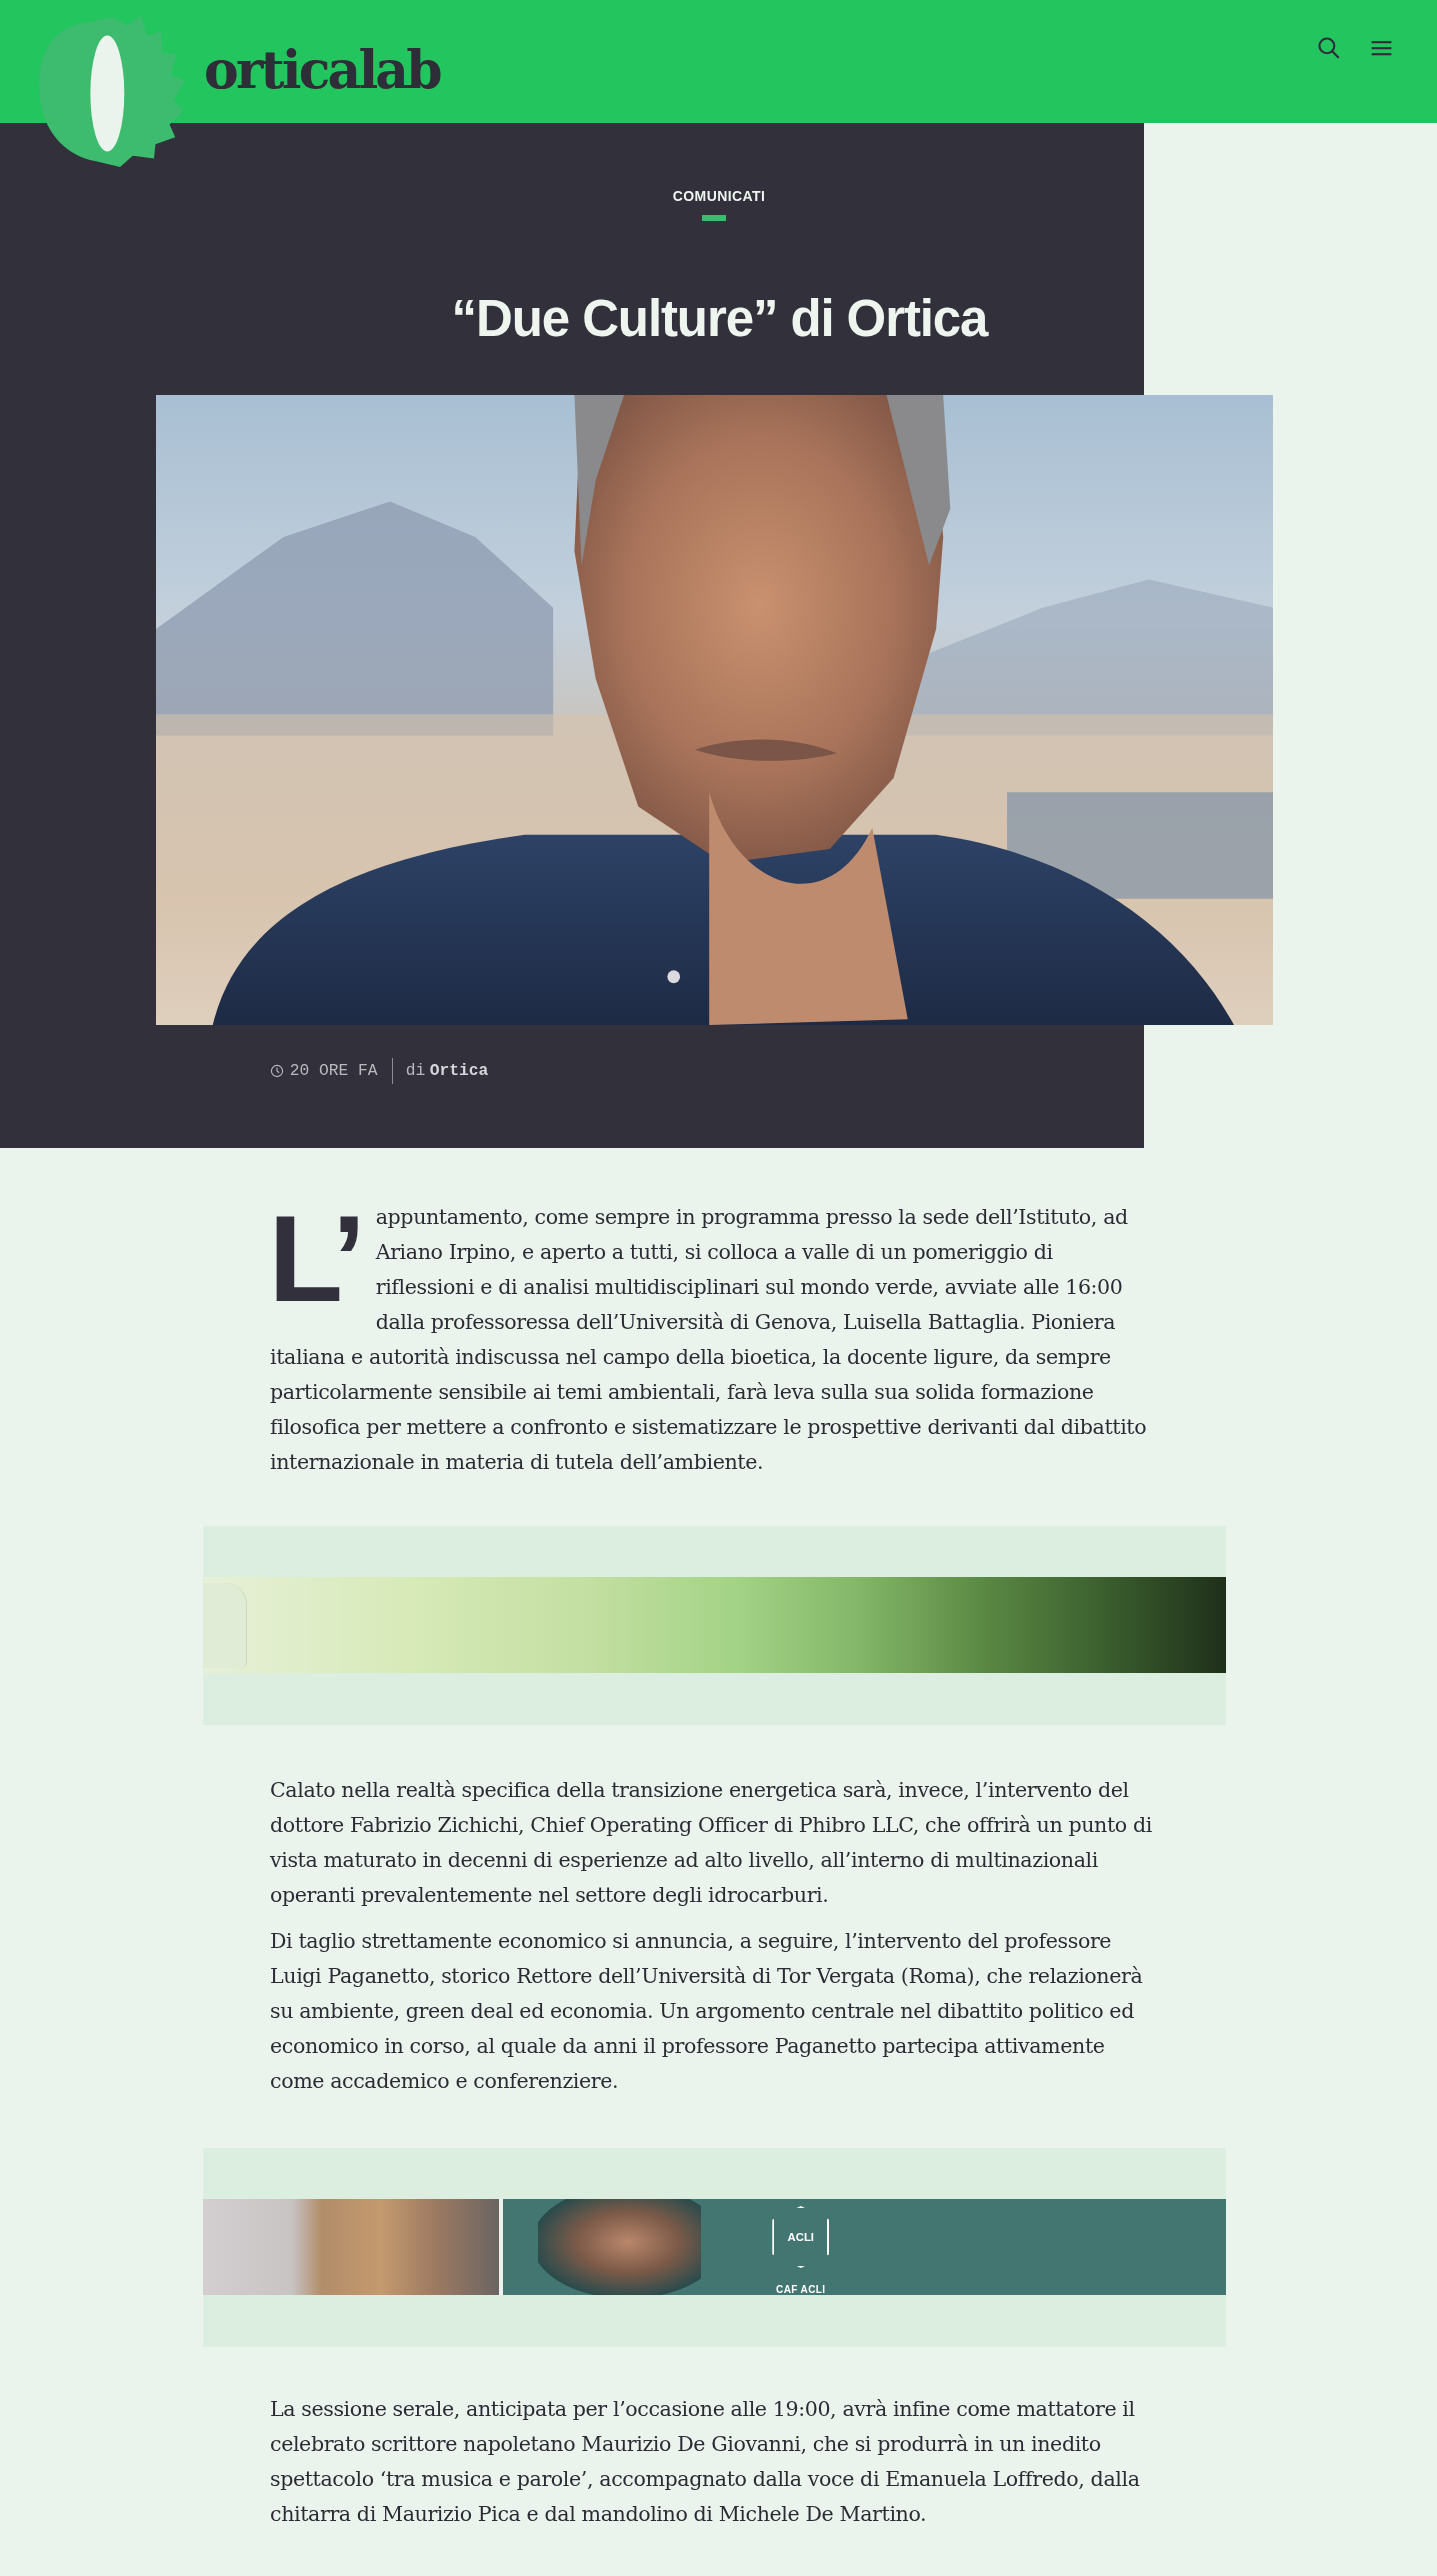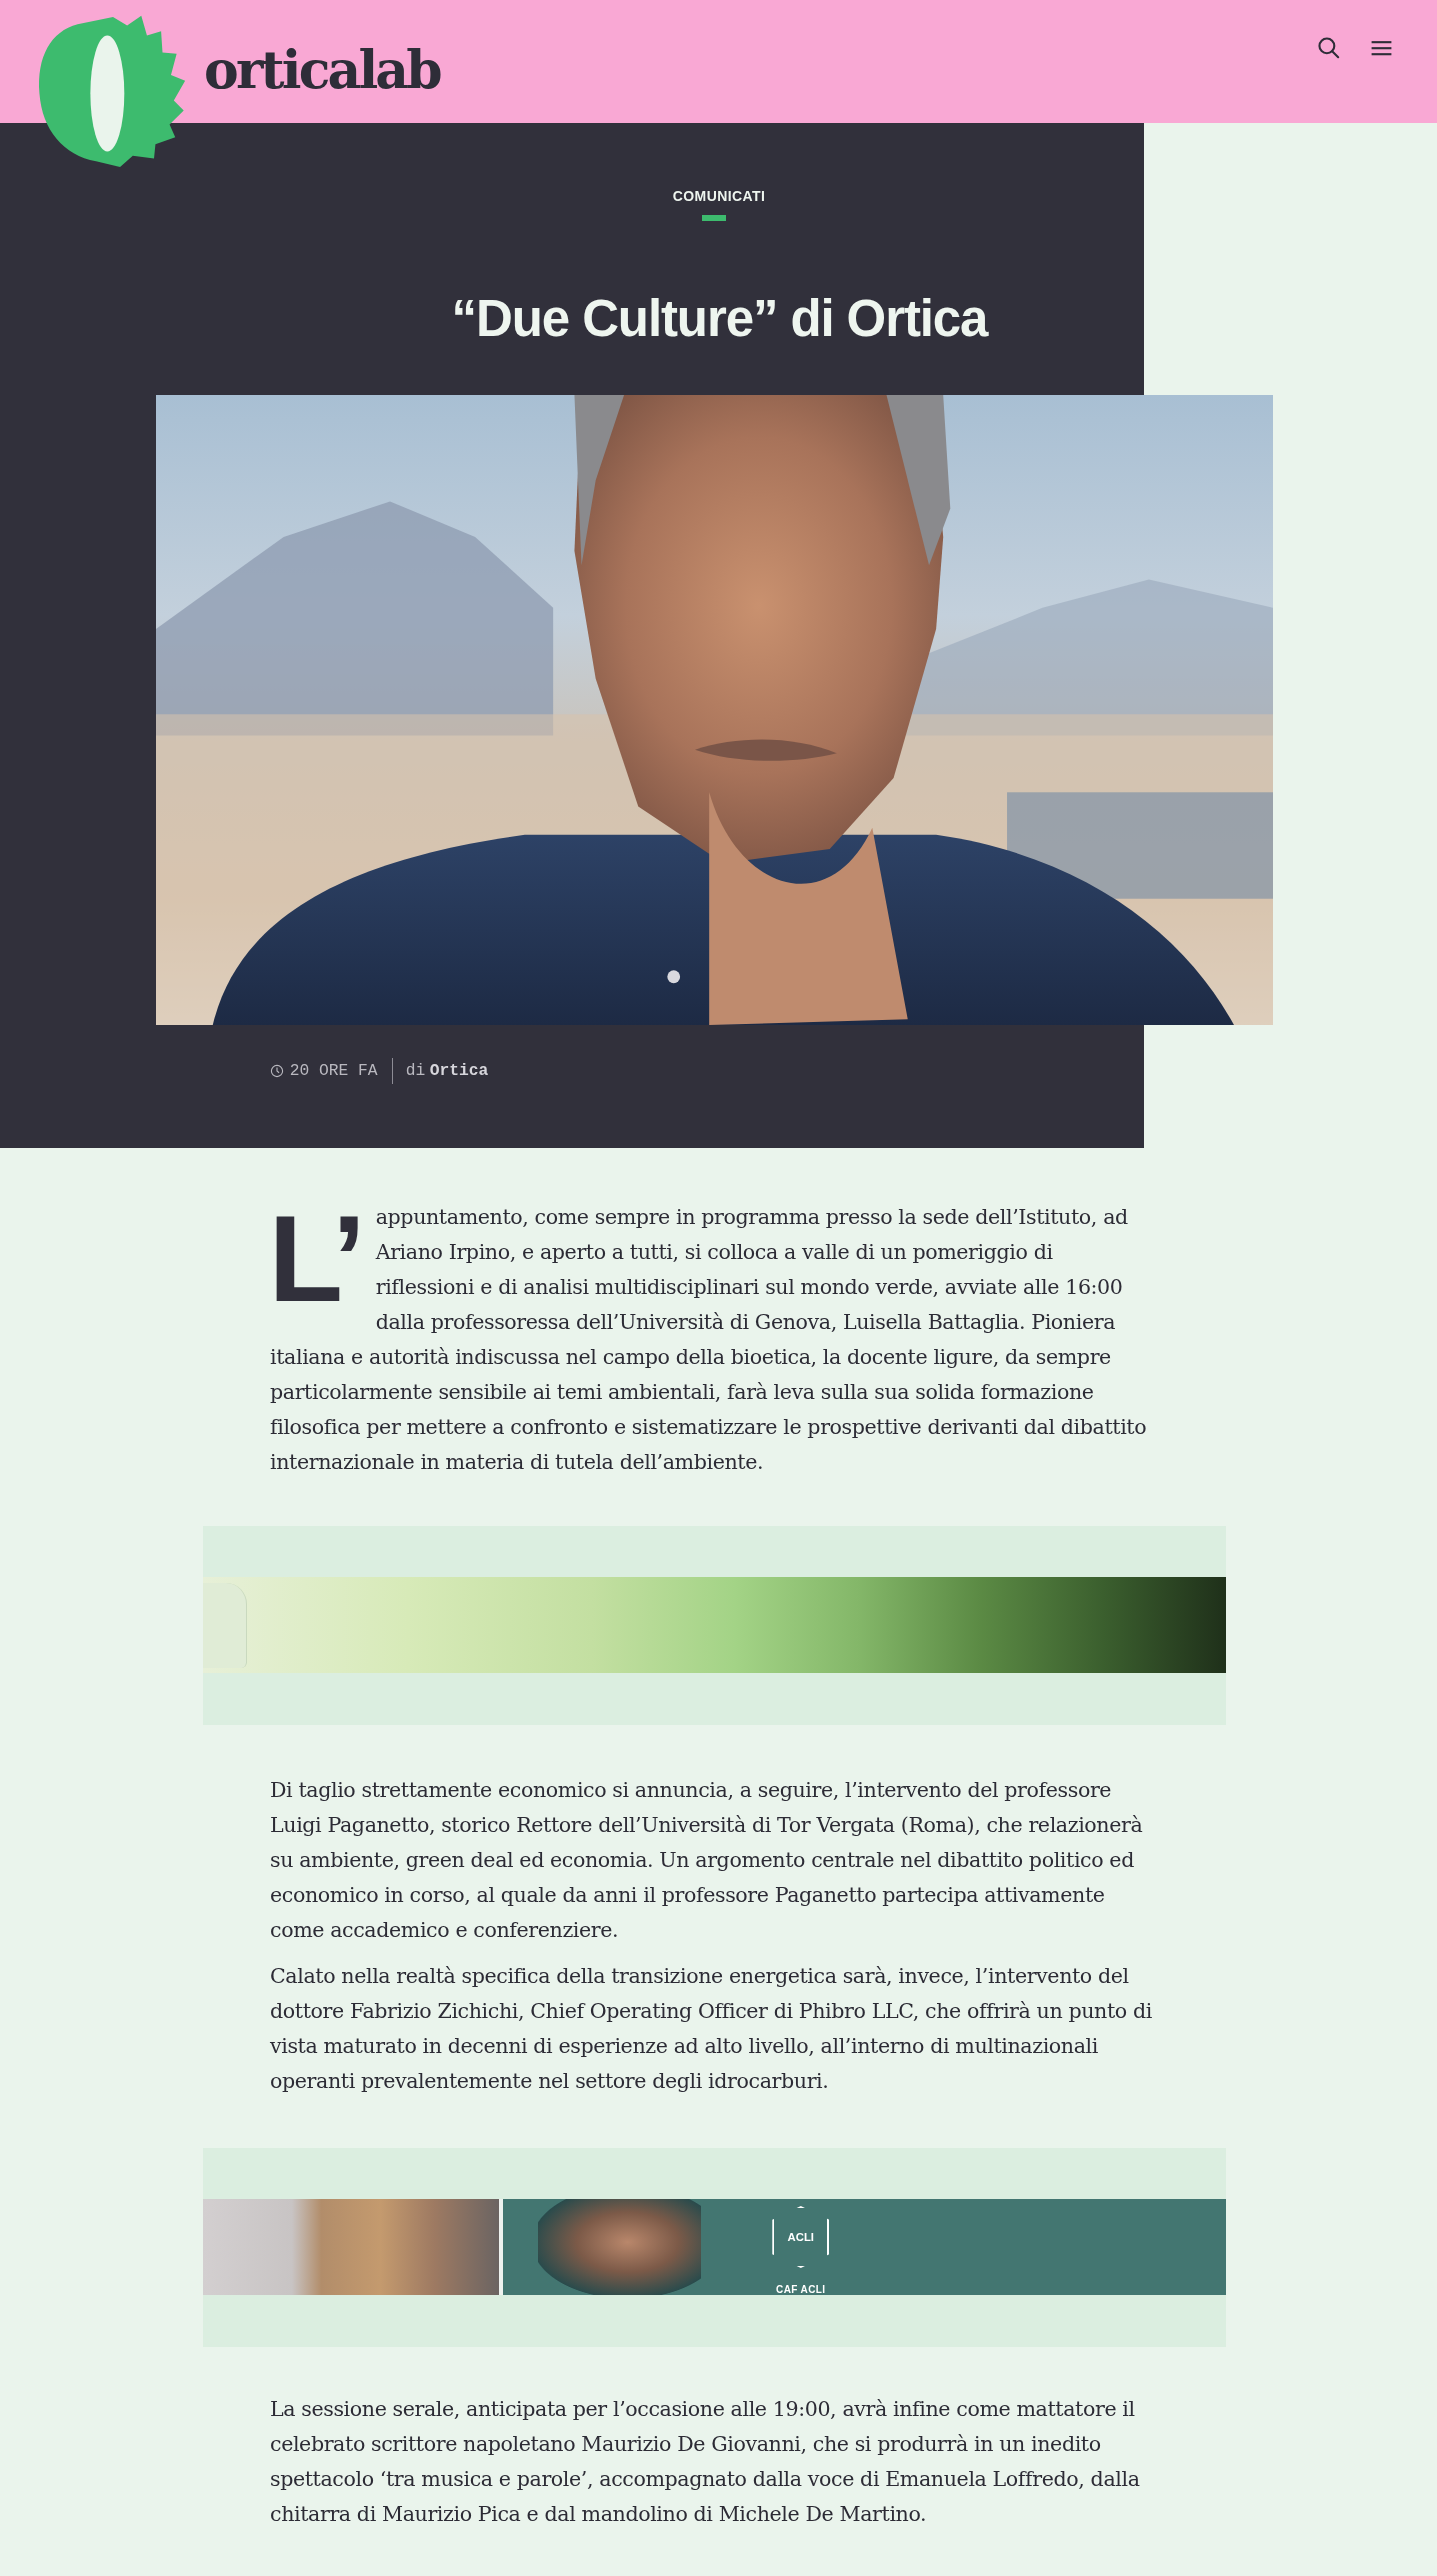--- a/index.html
+++ b/index.html
@@ -1,20 +1,20 @@
 <!DOCTYPE html>
 <html style="font-size:11.3px"><head>
 <meta charset="utf-8">
 <style>
   * { box-sizing: border-box; margin: 0; padding: 0; }
   html, body { width: 1438px; background: #eaf4ec; }
   body { font-family: "DejaVu Sans", sans-serif; color: #31303b; position: relative; height: 2576px; overflow: hidden; }
 
   
-  .header { position: absolute; left: 0; top: 0; width: 1438px; height: 123px; background: #f9a8d4; }
+  .header { position: absolute; left: 0; top: 0; width: 1438px; height: 123px; background: #22c55e; }
   .logo-mark { position: absolute; left: 35px; top: 10px; width: 156px; height: 157px; z-index: 5; }
   .logo-text { position: absolute; left: 204px; top: 44px; font-family: "DejaVu Serif", serif; font-weight: 900; font-size: 52px; letter-spacing: -2.8px; color: #2e2d38; line-height: 1; }
   .header-icons { position: absolute; right: 43px; top: 34px; display: flex; gap: 24px; align-items: center; }
   .icon-btn { width: 28px; height: 28px; display: flex; align-items: center; justify-content: center; cursor: pointer; }
   .nav { position: absolute; right: 48px; top: 82px; display: flex; gap: 34px; }
   .nav a { font-family: "Liberation Sans", sans-serif; font-weight: 700; font-size: 18.4px; color: #2e2d38; text-decoration: none; letter-spacing: -0.2px; }
 
   
   .hero { position: absolute; left: 0; top: 123px; width: 1144px; height: 1025px; background: #31303b; }
   .category { position: absolute; left: 0; width: 1438px; top: 65px; text-align: center; font-family: "Liberation Sans", sans-serif; font-weight: 700; font-size: 14px; color: #eef5ef; letter-spacing: 0.4px; }
@@ -142,22 +142,22 @@
 
 <div class="ad" style="top: 1526px;">
   <div class="ad-band">
     <div class="grad">
       <div class="leaf"></div>
     </div>
   </div>
 </div>
 
 <div class="article" style="top: 1773px;">
+  <p>Calato nella realtà specifica della transizione energetica sarà, invece, l’intervento del dottore Fabrizio Zichichi, Chief Operating Officer di Phibro LLC, che offrirà un punto di vista maturato in decenni di esperienze ad alto livello, all’interno di multinazionali operanti prevalentemente nel settore degli idrocarburi.</p>
   <p>Di taglio strettamente economico si annuncia, a seguire, l’intervento del professore Luigi Paganetto, storico Rettore dell’Università di Tor Vergata (Roma), che relazionerà su ambiente, green deal ed economia. Un argomento centrale nel dibattito politico ed economico in corso, al quale da anni il professore Paganetto partecipa attivamente come accademico e conferenziere.</p>
-  <p>Calato nella realtà specifica della transizione energetica sarà, invece, l’intervento del dottore Fabrizio Zichichi, Chief Operating Officer di Phibro LLC, che offrirà un punto di vista maturato in decenni di esperienze ad alto livello, all’interno di multinazionali operanti prevalentemente nel settore degli idrocarburi.</p>
 </div>
 
 <div class="ad" style="top: 2148px;">
   <div class="ad-band">
     <div class="acli">
       <div class="p1"></div>
       <div class="gap"></div>
       <div class="p2">
         <div class="face2"></div>
         <div class="logo">

